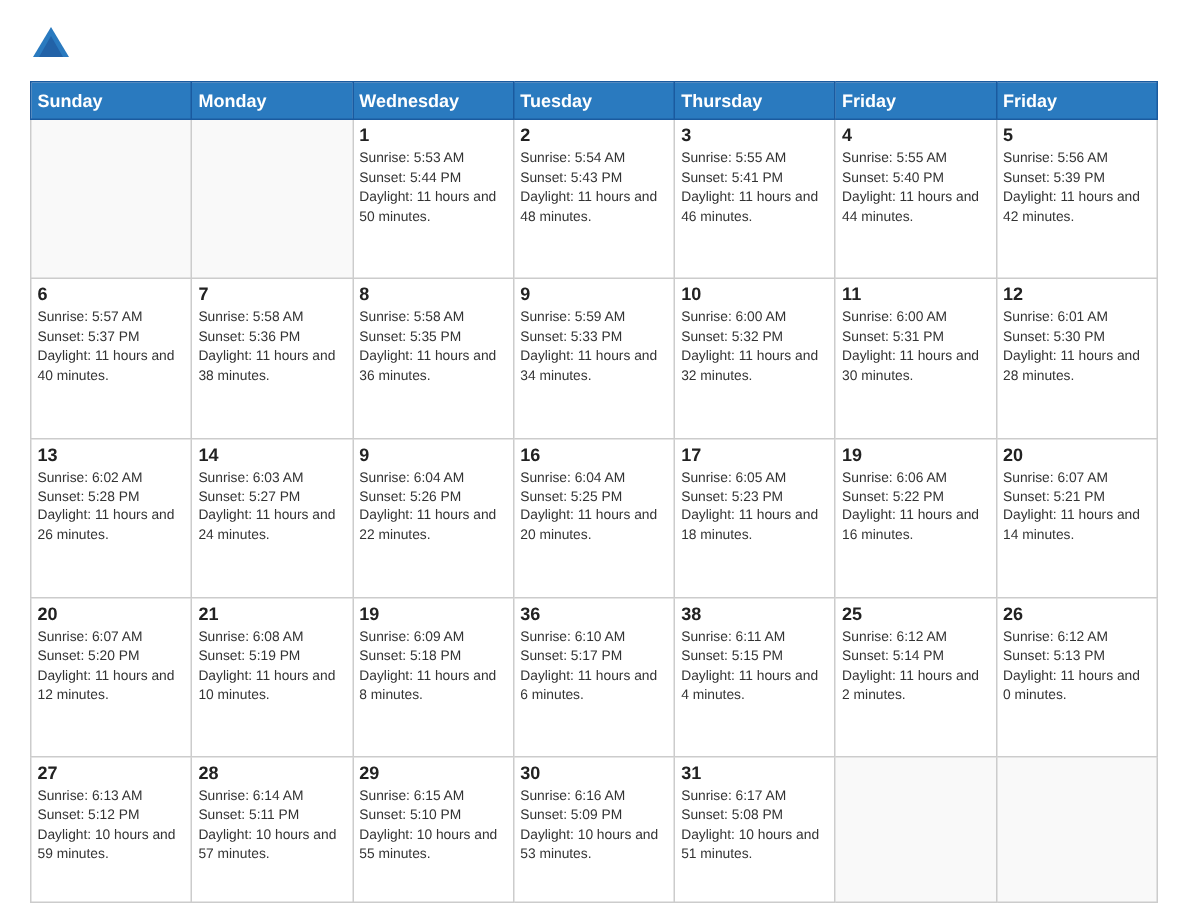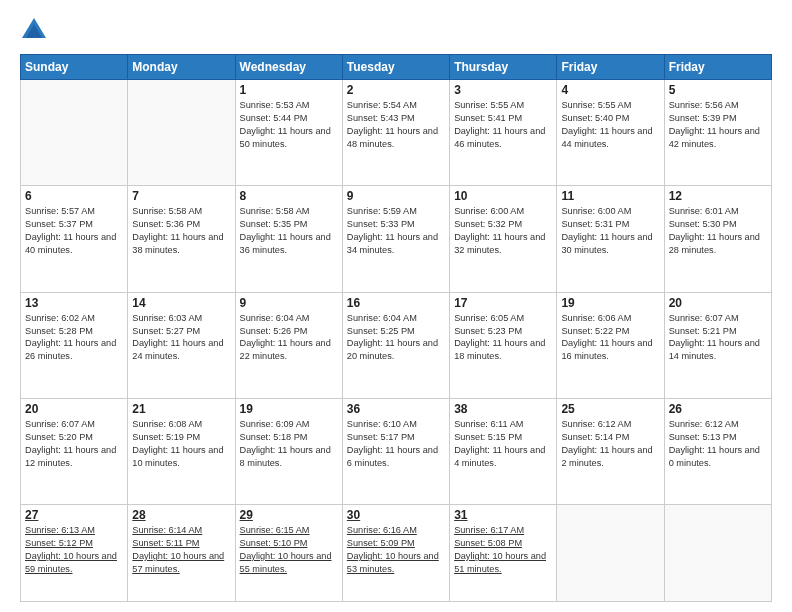--- a/index.html
+++ b/index.html
@@ -83,21 +83,20 @@
       font-size: 9.5px;
       color: #333;
       background: #fff;
       height: 82px;
     }
     .calendar td.empty {
       background: #f9f9f9;
     }
     .calendar tr:last-child td {
       height: 72px;
-      text-decoration: underline;
     }
     .day-number {
       font-size: 12px;
       font-weight: bold;
       color: #222;
       display: block;
       margin-bottom: 2px;
     }
     .day-info {
       line-height: 1.4;

